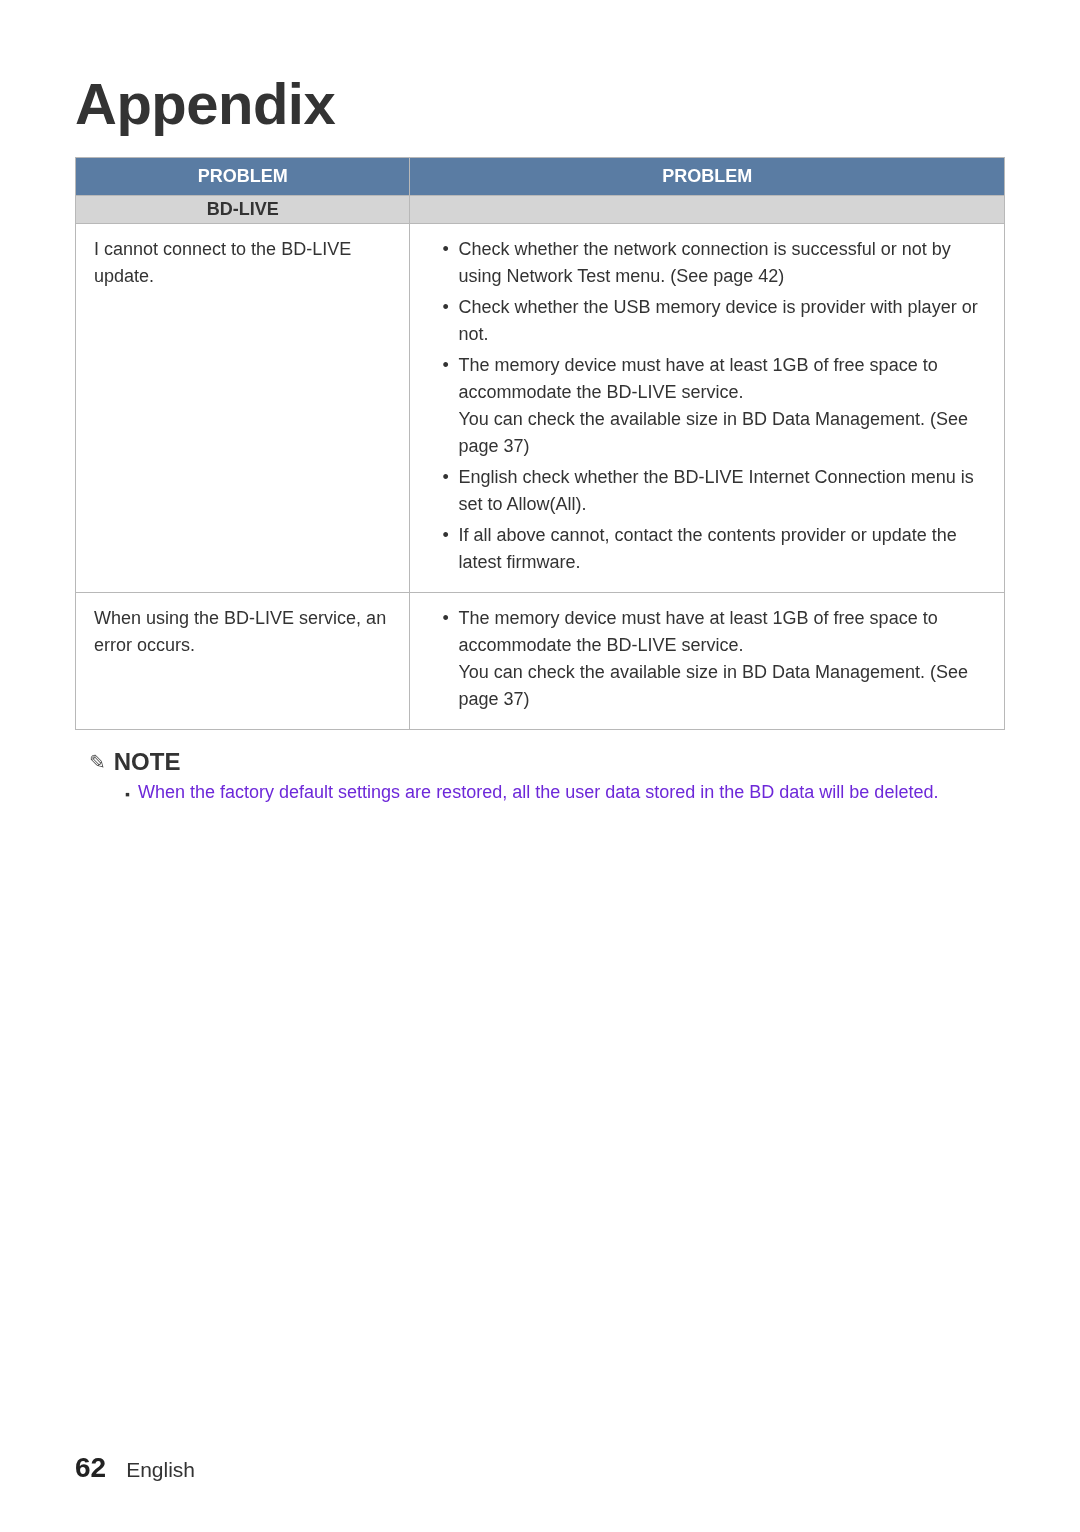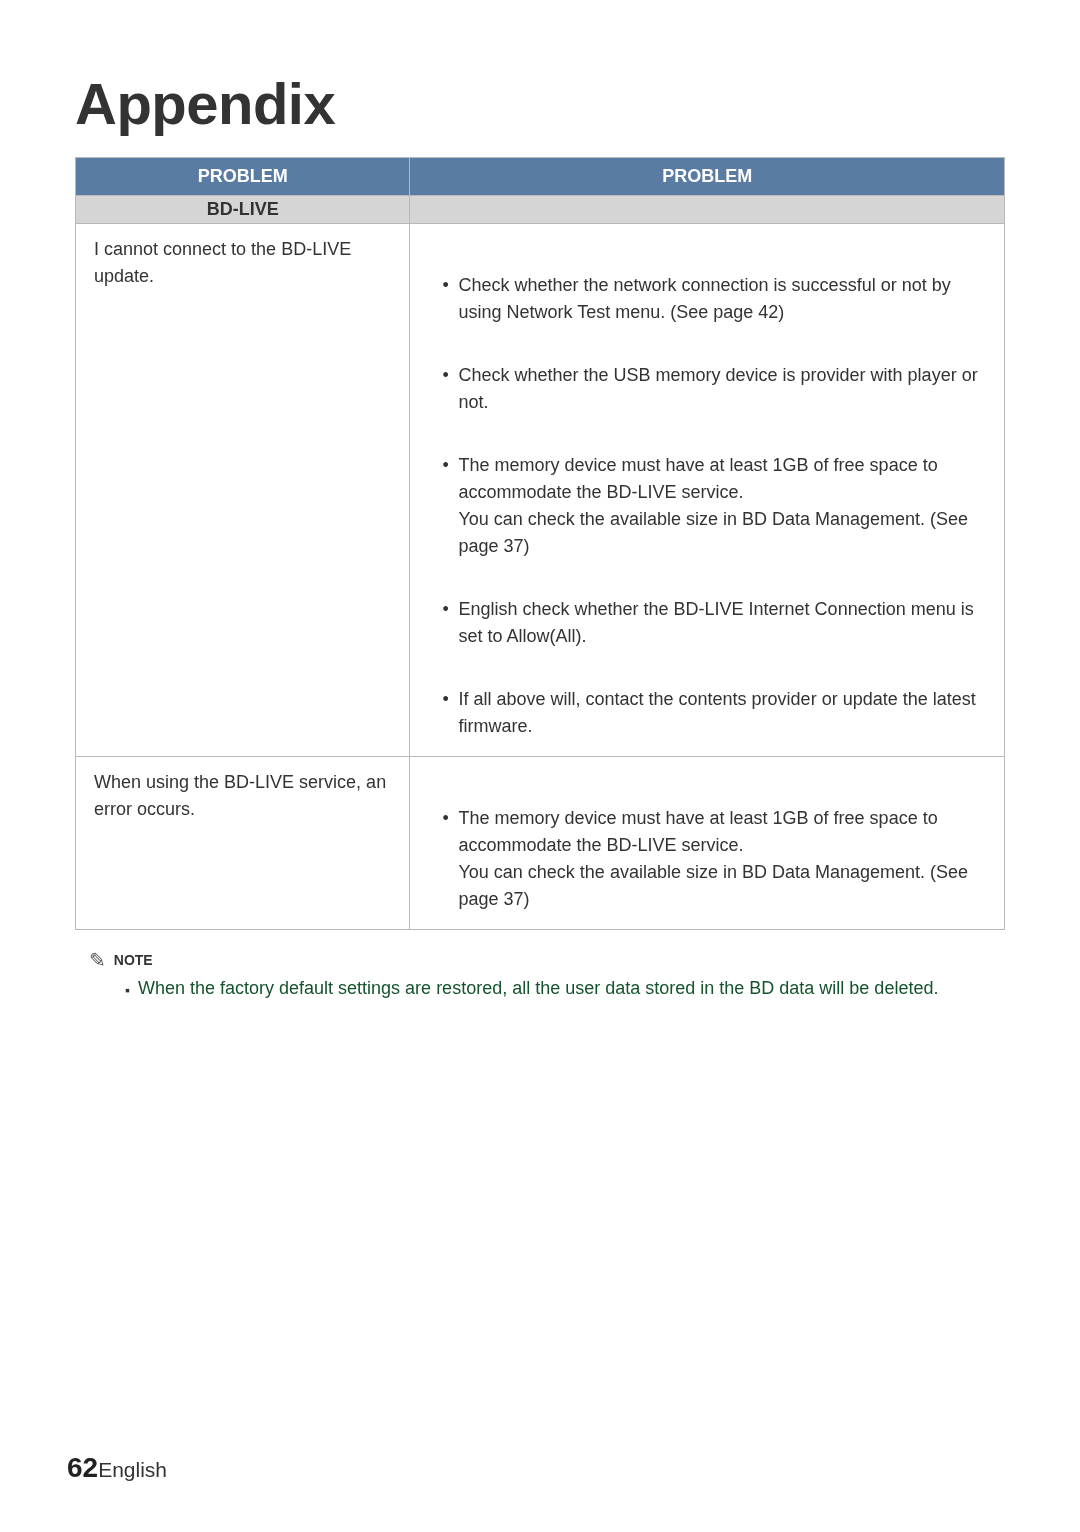--- a/index.html
+++ b/index.html
@@ -61,21 +61,20 @@
       padding: 8px 14px;
     }
     ul {
       list-style: none;
       padding-left: 14px;
     }
     ul li {
       position: relative;
       padding-left: 16px;
       margin-bottom: 4px;
-      margin-top: 36px;
     }
     ul li::before {
       content: "•";
       position: absolute;
       left: 0;
       top: 0;
     }
     .note-section {
       margin-top: 18px;
       padding-left: 14px;
@@ -85,45 +84,45 @@
       align-items: center;
       gap: 8px;
       margin-bottom: 6px;
     }
     .note-icon {
       font-size: 20px;
       color: #555;
     }
     .note-label {
       font-weight: bold;
-      font-size: 14px;
+      font-size: 24px;
       color: #333;
     }
     .note-text-line {
       display: flex;
       align-items: flex-start;
       padding-left: 36px;
     }
     .note-bullet {
       font-size: 14px;
       margin-right: 8px;
       color: #333;
       margin-top: 4px;
     }
     .note-text {
       font-size: 18px;
-      color: #14532d;
+      color: #6d28d9;
     }
     .footer {
       position: absolute;
       bottom: 48px;
-      left: 67px;
+      left: 75px;
       display: flex;
       align-items: baseline;
-      gap: 0;
+      gap: 20px;
     }
     .page-num {
       font-size: 28px;
       font-weight: bold;
       color: #222;
     }
     .lang {
       font-size: 21px;
       color: #333;
     }
@@ -146,21 +145,21 @@
       <td class="subheader-empty"></td>
     </tr>
     <tr>
       <td>I cannot connect to the BD-LIVE update.</td>
       <td>
         <ul>
           <li>Check whether the network connection is successful or not by using Network Test menu. (See page 42)</li>
           <li>Check whether the USB memory device is provider with player or not.</li>
           <li>The memory device must have at least 1GB of free space to accommodate the BD-LIVE service.<br>You can check the available size in BD Data Management. (See page 37)</li>
           <li>English check whether the BD-LIVE Internet Connection menu is set to Allow(All).</li>
-          <li>If all above will, contact the contents provider or update the latest firmware.</li>
+          <li>If all above cannot, contact the contents provider or update the latest firmware.</li>
         </ul>
       </td>
     </tr>
     <tr>
       <td>When using the BD-LIVE service, an error occurs.</td>
       <td>
         <ul>
           <li>The memory device must have at least 1GB of free space to accommodate the BD-LIVE service.<br>You can check the available size in BD Data Management. (See page 37)</li>
         </ul>
       </td>

